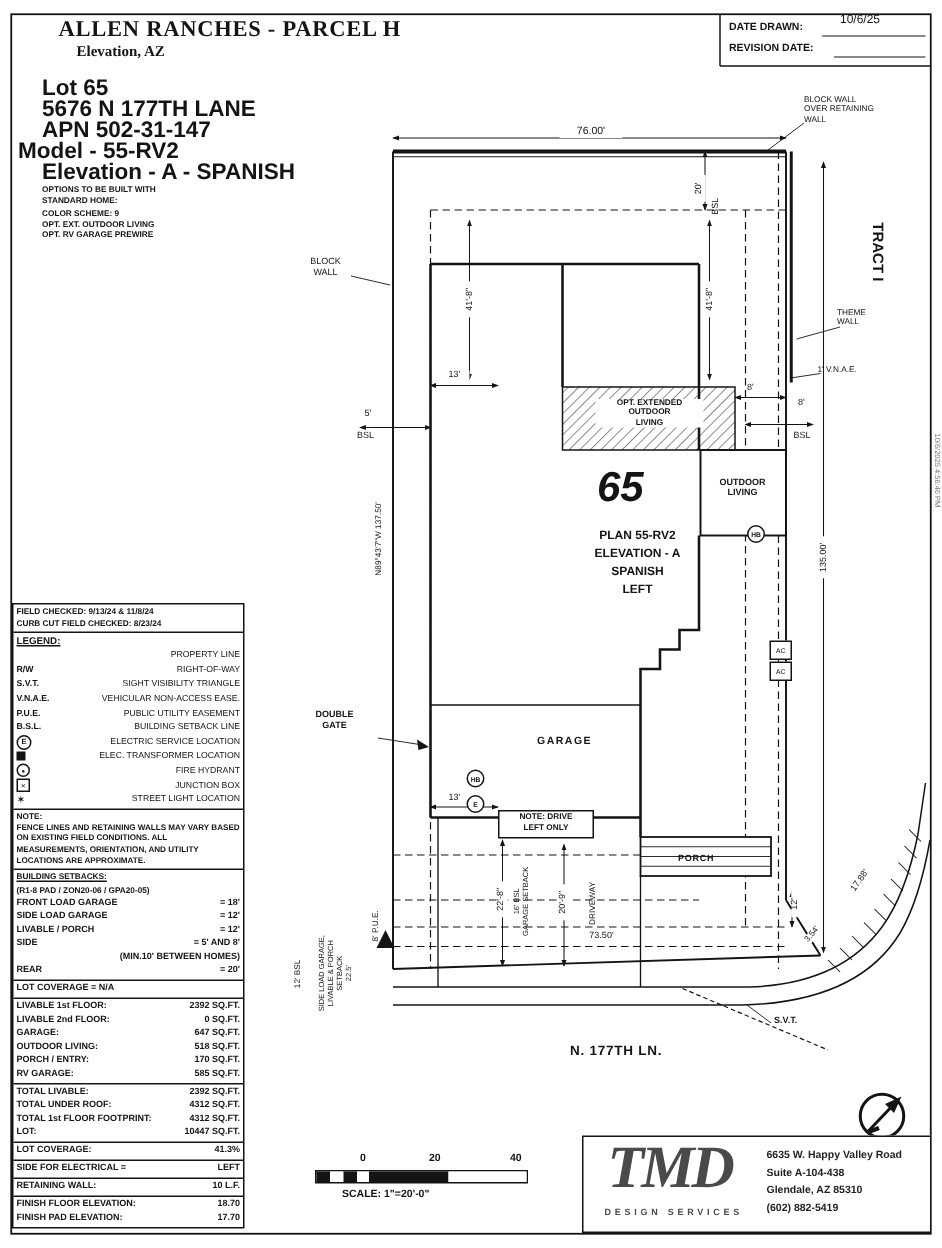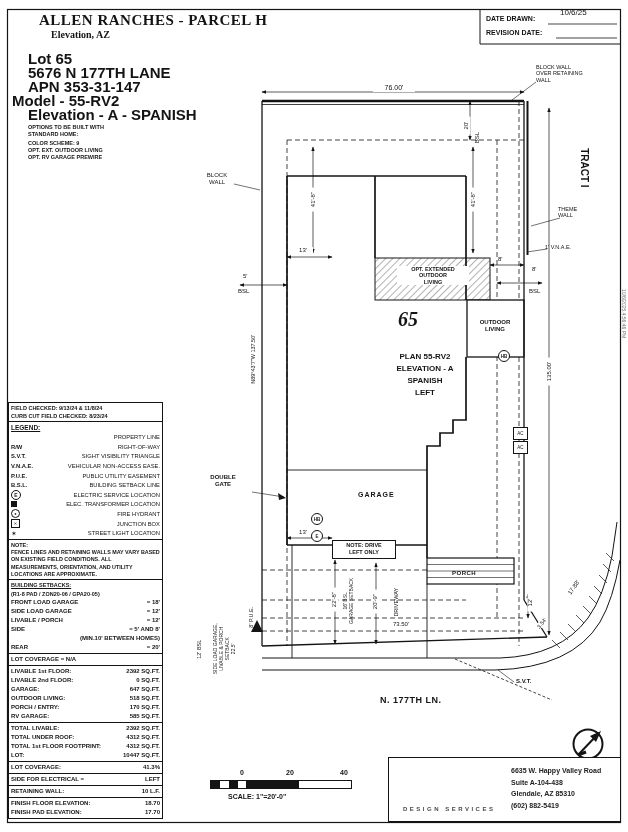--- a/index.html
+++ b/index.html
@@ -9,21 +9,21 @@
   .c{text-align:center;}
   .b{font-weight:bold;}
   .wbg{background:#fff;padding:0 1px;}
   .r90{transform:rotate(-90deg);}
   .r90c{transform:rotate(90deg);}
   .serif{font-family:"Liberation Serif",serif;margin-left:11px;}
   .title{font-size:15px;font-weight:bold;letter-spacing:.5px;}
   .subtitle{font-size:10px;font-weight:bold;}
   .info{font-size:15px;font-weight:bold;}
   .opt{font-size:5.5px;font-weight:bold;}
-  .bignum{font-family:Liberation Serif, serif;font-style:italic;font-weight:bold;font-size:20px;}
+  .bignum{font-family:Liberation Sans, sans-serif;font-style:italic;font-weight:bold;font-size:28px;}
   .planline{font-size:8px;font-weight:bold;}
   .mark-circle{position:absolute;width:10px;height:10px;border:1px solid #141414;border-radius:50%;background:#fff;font-size:4.5px;font-weight:bold;display:flex;align-items:center;justify-content:center;z-index:4;}
   .mark-sq{position:absolute;width:13px;height:11px;border:1px solid #141414;background:#fff;font-size:4.5px;display:flex;align-items:center;justify-content:center;z-index:4;}
   .notebox{position:absolute;border:1px solid #141414;background:#fff;font-size:5.5px;font-weight:bold;text-align:center;line-height:1.35;z-index:4;white-space:pre-line;padding:1px 2px;}
   .panel{position:absolute;left:8px;top:402px;width:153px;background:#fff;border:1px solid #141414;z-index:5;}
   .sec{border-top:1px solid #141414;padding:1px 2px;}
   .sec.first{border-top:none;}
   .tiny{font-size:5.5px;font-weight:bold;line-height:8.2px;}
   .kv{display:flex;justify-content:space-between;font-size:6px;font-weight:bold;line-height:9px;}
   .kv .v{text-align:right;white-space:nowrap;}
@@ -170,21 +170,21 @@
   </svg>
 
   <div class="lbl serif title" style="left:28px;top:12px;width:300px;">ALLEN RANCHES - PARCEL  H</div>
   <div class="lbl serif subtitle" style="left:40px;top:29px;width:120px;">Elevation, AZ</div>
   <div class="lbl b" style="left:486px;top:15px;font-size:7px;">DATE DRAWN:</div>
   <div class="lbl" style="left:560px;top:8px;font-size:8px;">10/6/25</div>
   <div class="lbl b" style="left:486px;top:29px;font-size:7px;">REVISION DATE:</div>
 
   <div class="lbl info" style="left:28px;top:50px;">Lot  65</div>
   <div class="lbl info" style="left:28px;top:64px;text-align:center;">5676 N 177TH LANE</div>
-  <div class="lbl info" style="left:28px;top:78px;">APN 353-31-147</div>
+  <div class="lbl info" style="left:28px;top:78px;">APN 502-31-147</div>
   <div class="lbl info" style="left:12px;top:92px;">Model - 55-RV2</div>
   <div class="lbl info" style="left:28px;top:106px;text-align:right;">Elevation - A - SPANISH</div>
   <div class="lbl opt" style="left:28px;top:124px;">OPTIONS TO BE BUILT WITH</div>
   <div class="lbl opt" style="left:28px;top:131px;">STANDARD HOME:</div>
   <div class="lbl opt" style="left:28px;top:140px;">COLOR SCHEME: 9</div>
   <div class="lbl opt" style="left:28px;top:147px;">OPT. EXT. OUTDOOR LIVING</div>
   <div class="lbl opt" style="left:28px;top:154px;">OPT. RV GARAGE PREWIRE</div>
 
   <div class="lbl c wbg" style="left:373px;top:84px;width:40px;font-size:7px;">76.00'</div>
   <div class="lbl" style="left:536px;top:64px;width:70px;font-size:5.5px;">BLOCK WALL
@@ -433,20 +433,21 @@
     <span style="width:9px;background:#141414;"></span>
       <span style="width:9px;background:#fff;"></span>
       <span style="width:9px;background:#141414;"></span>
       <span style="width:8px;background:#fff;"></span>
       <span style="width:53px;background:#141414;"></span>
       <span style="width:52px;background:#fff;"></span>
   </div>
   <div class="lbl b" style="left:228px;top:793px;font-size:7px;">SCALE:  1"=20'-0"</div>
 
   <div class="tmdbox">
+    <div class="tmdlogo">TMD</div>
     <div class="tmdtag">DESIGN SERVICES</div>
     <div class="tmdaddr">
       <div>6635 W. Happy Valley Road</div>
       <div>Suite A-104-438</div>
       <div>Glendale, AZ 85310</div>
       <div>(602) 882-5419</div>
     </div>
   </div>
 
 </div>

